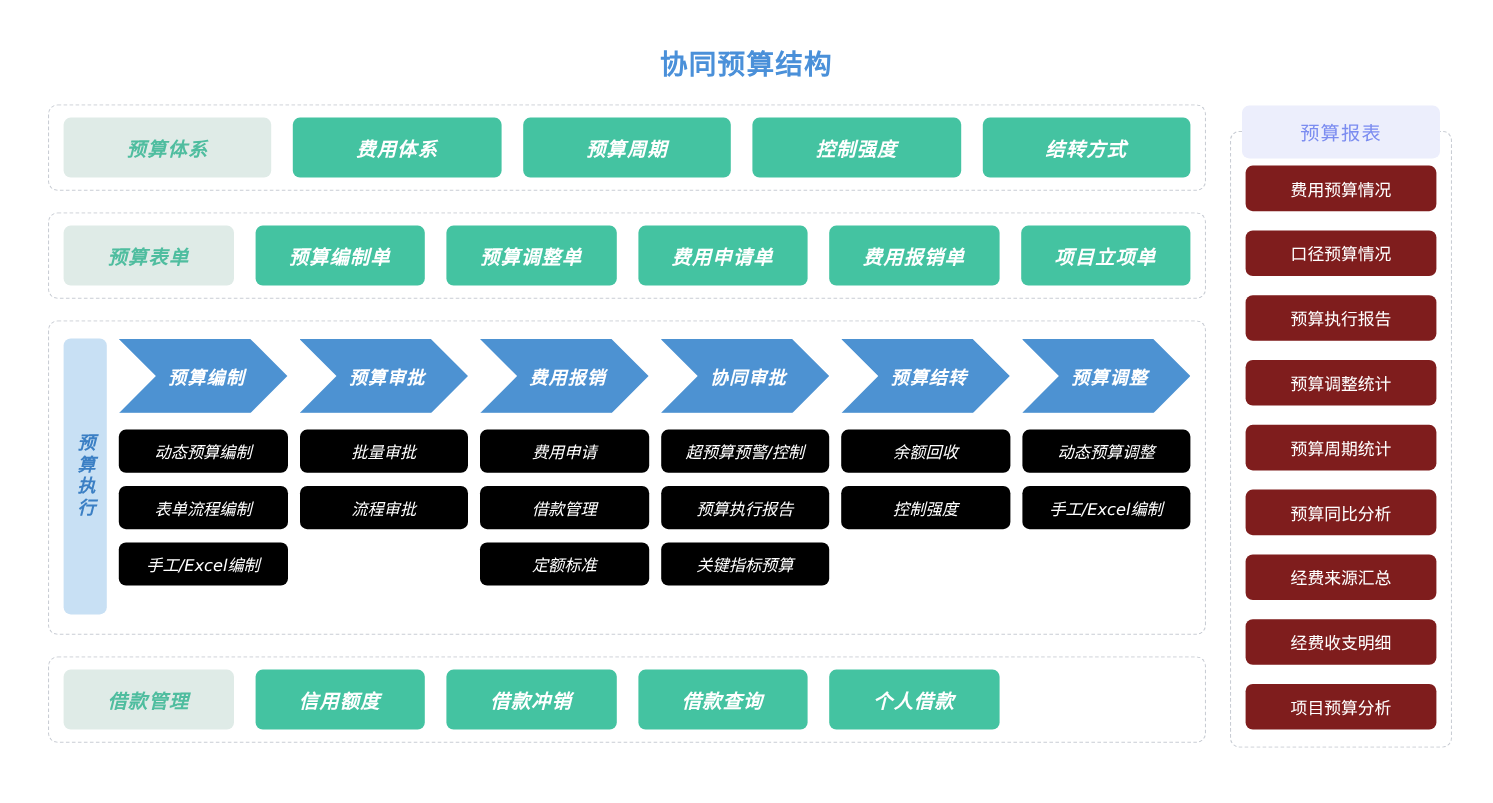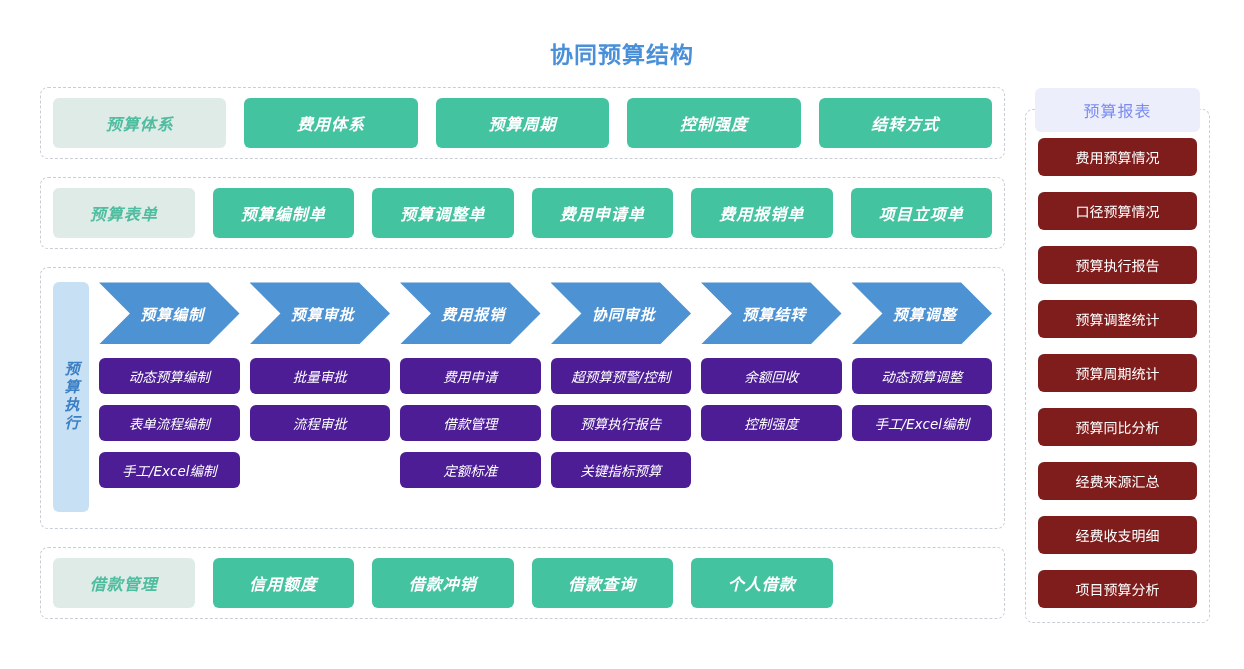--- a/index.html
+++ b/index.html
@@ -128,21 +128,21 @@
     letter-spacing: 1px;
     margin-bottom: 14px;
     clip-path: polygon(0% 0%, 78% 0%, 100% 50%, 78% 100%, 0% 100%, 22% 50%);
     padding-left: 6px;
     box-sizing: border-box;
     white-space: nowrap;
   }
   .cell {
     height: 36px;
     border-radius: 6px;
-    background: #4c1d95;
+    background: #000000;
     color: #ffffff;
     font-size: 13.5px;
     display: flex;
     align-items: center;
     justify-content: center;
     margin-bottom: 11px;
     white-space: nowrap;
     box-sizing: border-box;
   }
   .cell.empty {

